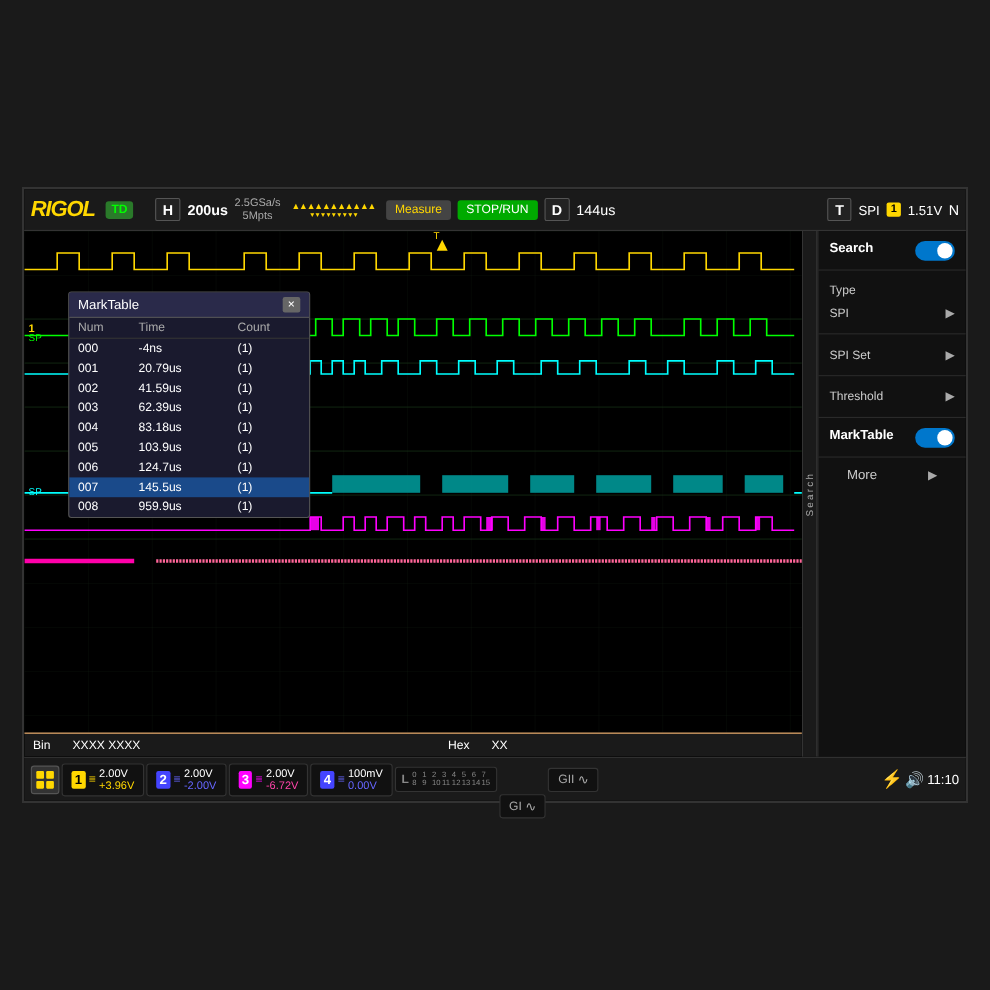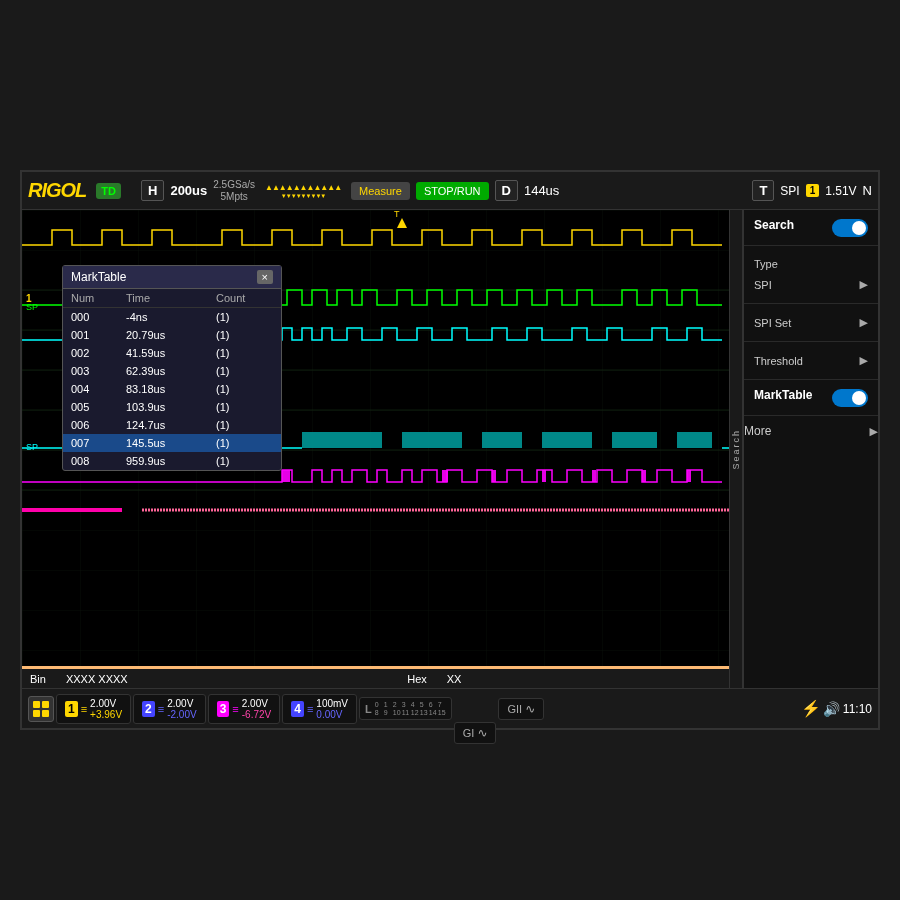--- a/index.html
+++ b/index.html
@@ -187,21 +187,21 @@
       bottom: 0;
       left: 0; right: 0;
       height: 22px;
       background: #1a1a1a;
       display: flex;
       align-items: center;
       padding: 0 8px;
       color: #fff;
       font-size: 11px;
       gap: 20px;
-      border-top: 3px solid #fdba74;
+      border-top: 1px solid #fdba74;
     }
 
     
     .right-panel {
       width: 135px;
       background: #111;
       border-left: 1px solid #333;
       display: flex;
       flex-direction: column;
       font-size: 12px;
@@ -270,21 +270,21 @@
       font-weight: bold;
       text-align: right;
     }
     .nav-row {
       display: flex;
       justify-content: space-between;
       align-items: center;
     }
 
     .more-row {
-      padding: 8px 0;
+      padding: 8px 26px;
       color: #ccc;
       font-size: 12px;
       display: flex;
       justify-content: space-between;
       align-items: center;
       cursor: pointer;
     }
 
     
     .status-bar {

